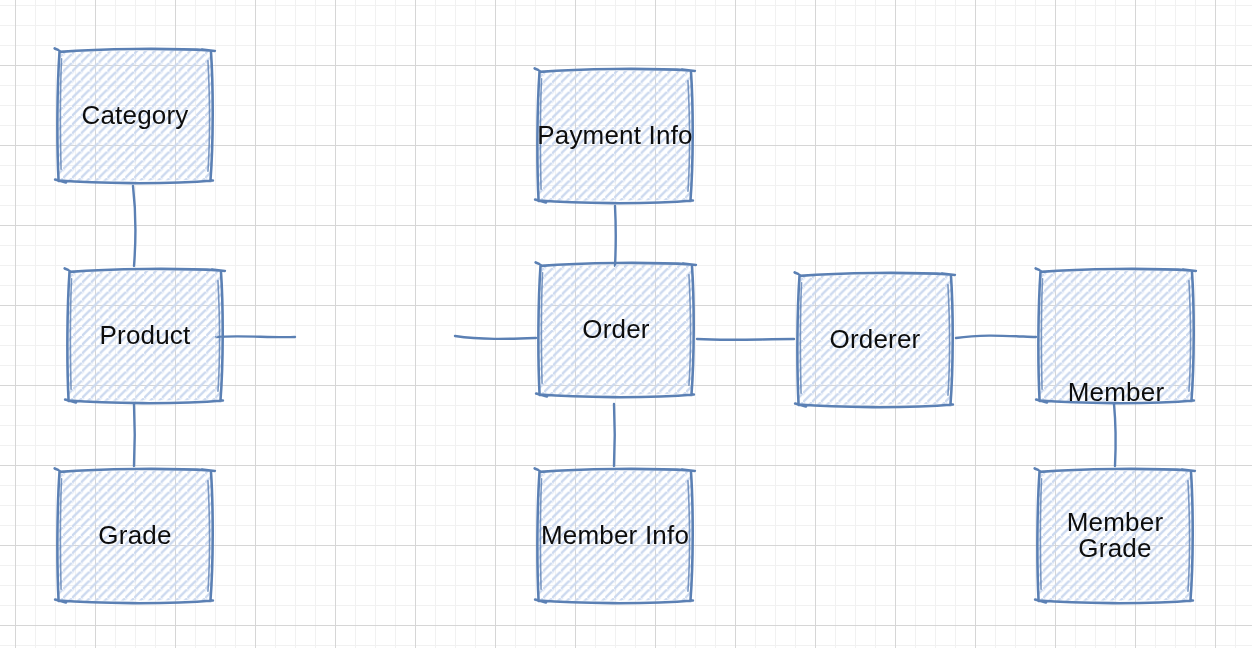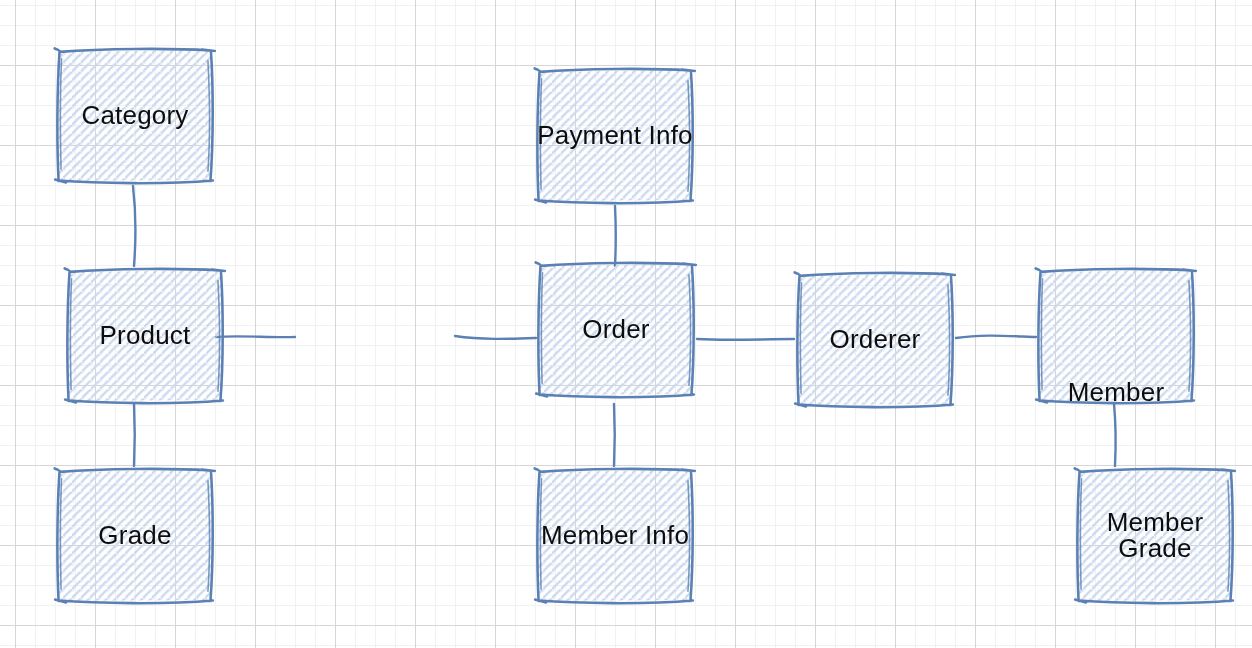--- a/index.html
+++ b/index.html
@@ -46,21 +46,21 @@
   
   #n-category{left:53px;top:45px;}
   #n-shipping{left:533px;top:65px;}
   #n-product{left:63px;top:265px;}
   #n-orderline{left:293px;top:265px;}
   #n-order{left:534px;top:259px;}
   #n-orderer{left:793px;top:269px;}
   #n-member{left:1034px;top:265px;align-items:flex-end;}
   #n-review{left:53px;top:465px;}
   #n-payment{left:533px;top:465px;}
-  #n-membergrade{left:1073px;top:465px;}
+  #n-membergrade{left:1033px;top:465px;}
 </style>
 </head>
 <body>
 
 <div class="canvas">
 
   <svg class="defs-svg" aria-hidden="true">
     <defs>
       <pattern id="hatch" width="9" height="9" patternUnits="userSpaceOnUse">
         <path class="hatch-a" d="M-2,11 L11,-2"></path>

